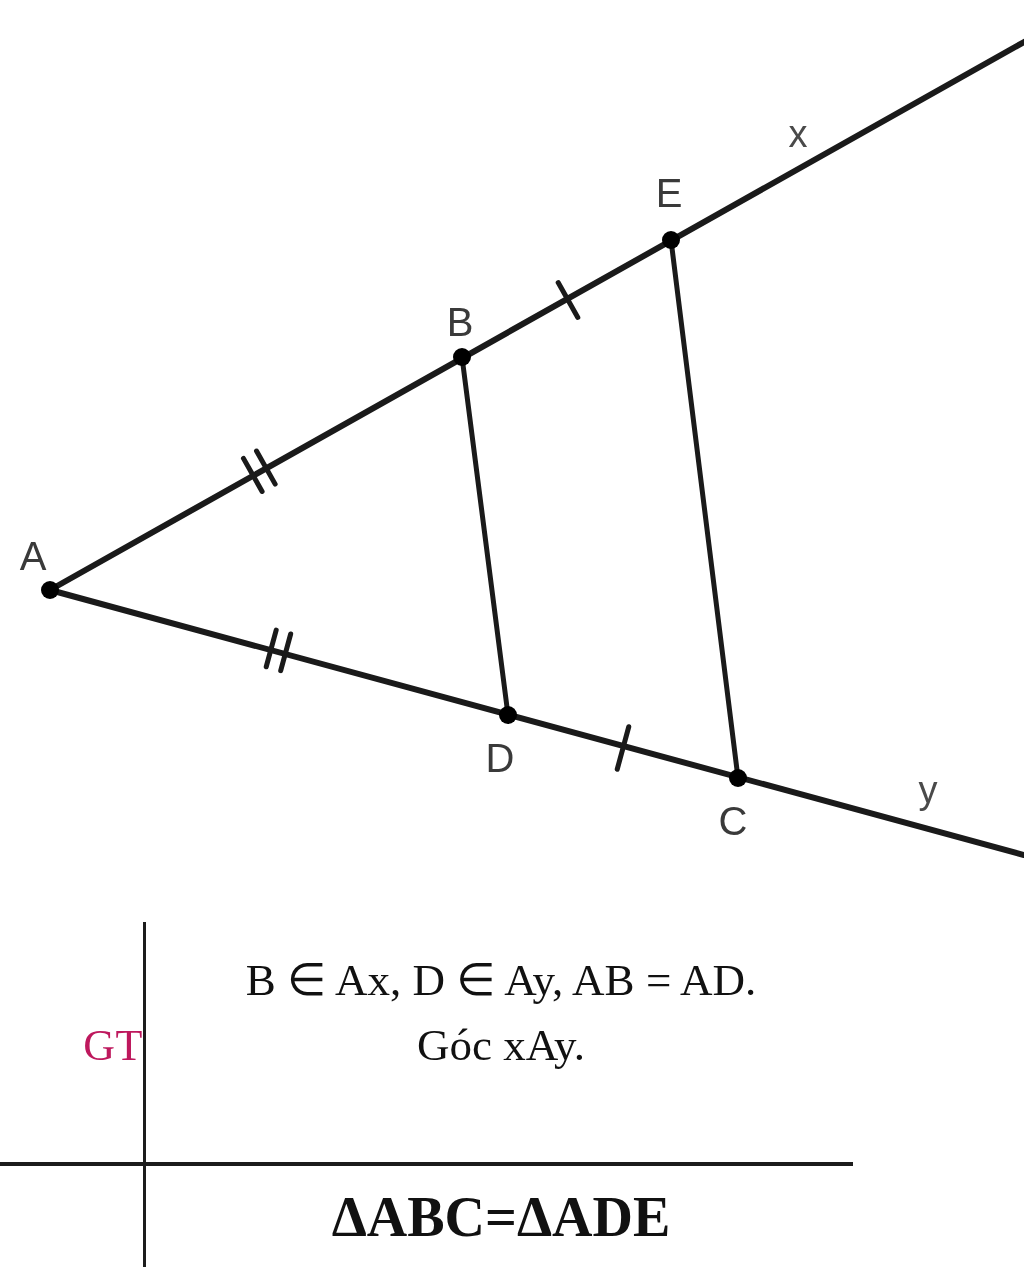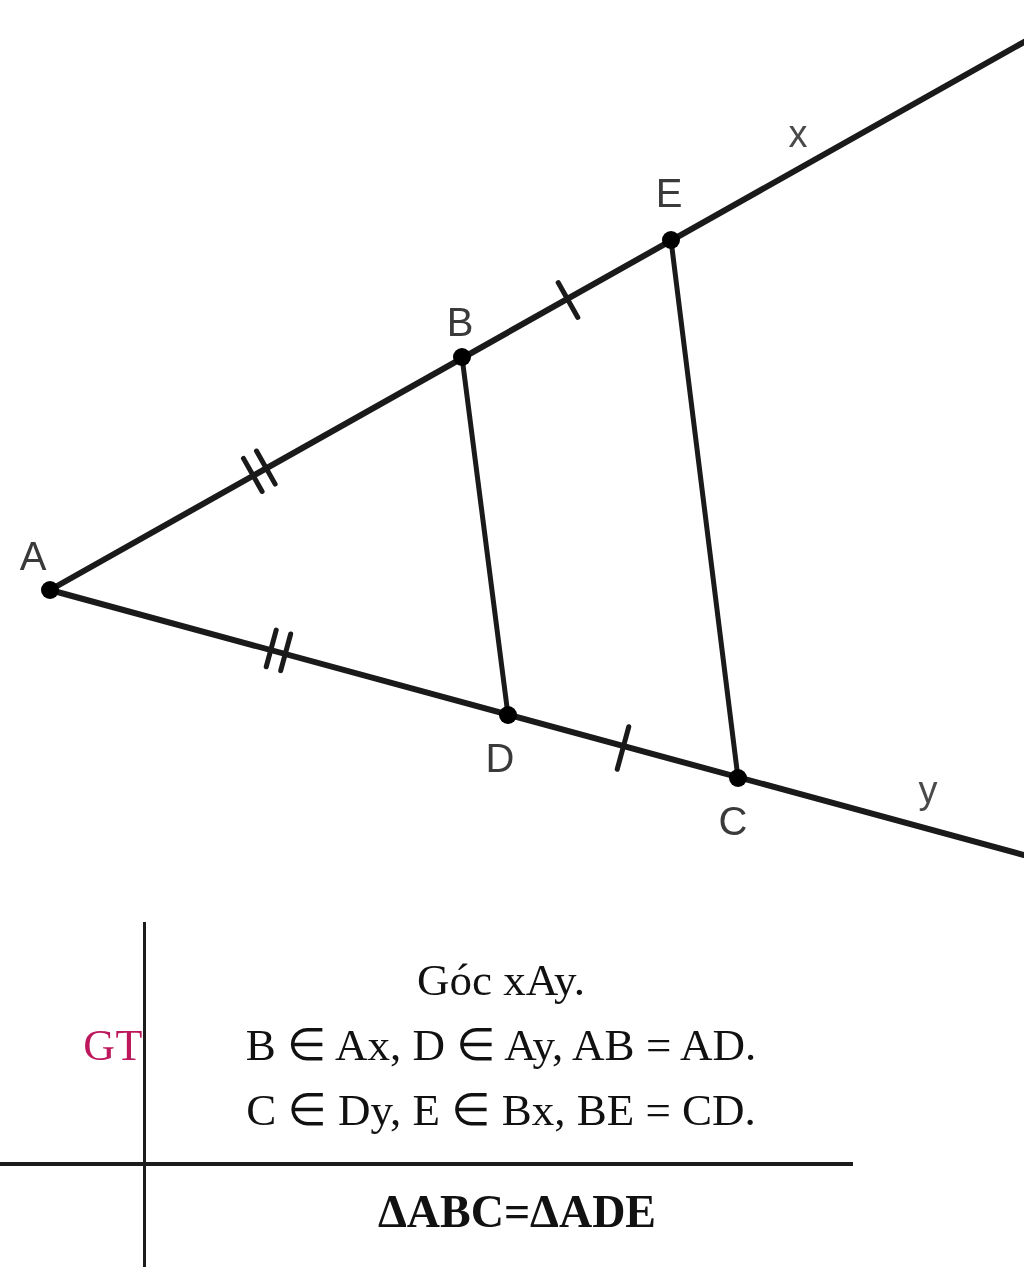--- a/index.html
+++ b/index.html
@@ -86,25 +86,24 @@
     color: #111111;
   }
   .gt-lines div { white-space: nowrap; }
 
   #kl-value {
     position: absolute;
     left: 146px;
     top: 285px;
     width: 710px;
     text-align: center;
-    font-size: 46px;
+    font-size: 56px;
     font-weight: bold;
     color: #111111;
     white-space: nowrap;
-    padding-left: 16px;
   }
 </style>
 </head>
 <body>
 
 <div id="page">
 
   <svg id="figure-svg" viewBox="0 0 1024 900">
 
     <line x1="50" y1="590" x2="1024" y2="42" stroke="#1a1a1a" stroke-width="6" stroke-linecap="round"></line>
@@ -149,22 +148,21 @@
     <text class="ray-label" x="928" y="803" text-anchor="middle">y</text>
   </svg>
 
   <div id="proof-table">
     <div id="table-vrule"></div>
     <div id="table-hrule"></div>
 
     <div class="row-key" id="gt-key">GT</div>
 
     <div class="gt-lines">
+      <div>B ∈ Ax, D ∈ Ay, AB = AD.</div>
       <div>Góc xAy.</div>
-      <div>B ∈ Ax, D ∈ Ay, AB = AD.</div>
-      <div>C ∈ Dy, E ∈ Bx, BE = CD.</div>
     </div>
 
 
     <div id="kl-value">ΔABC=ΔADE</div>
   </div>
 
 </div>
 
 </body></html>

